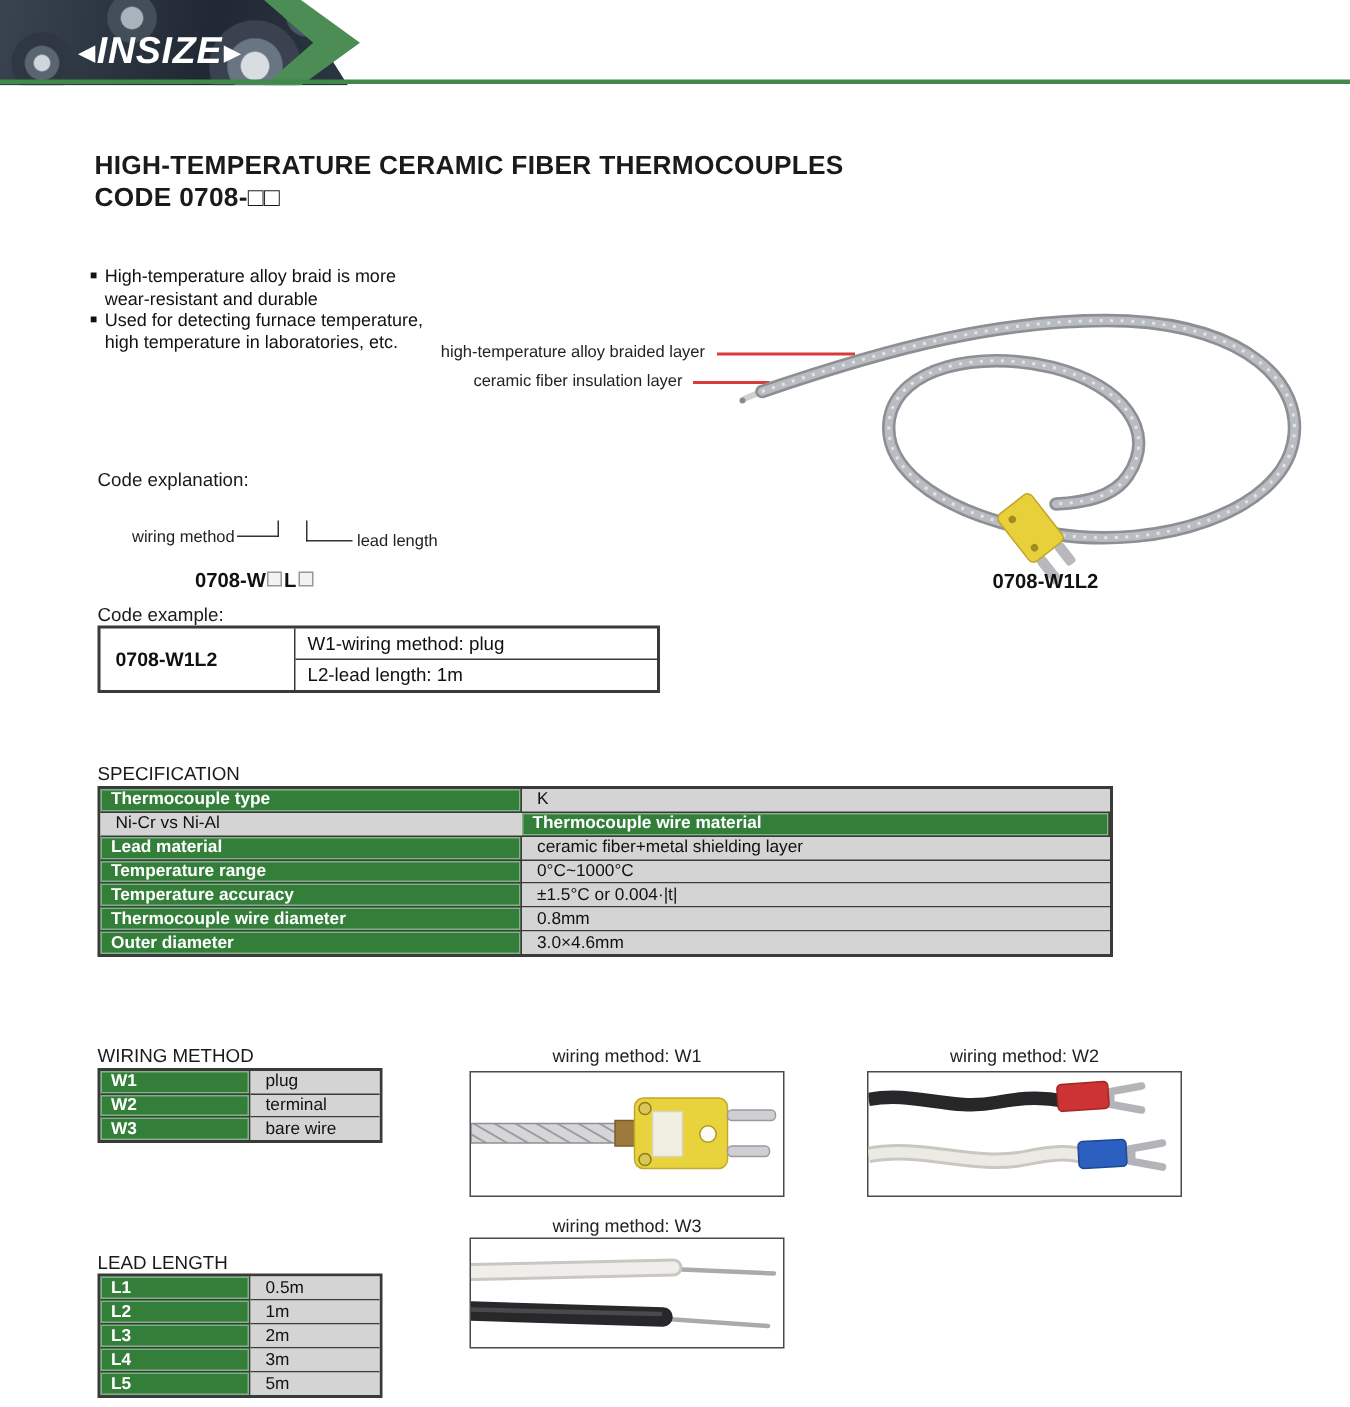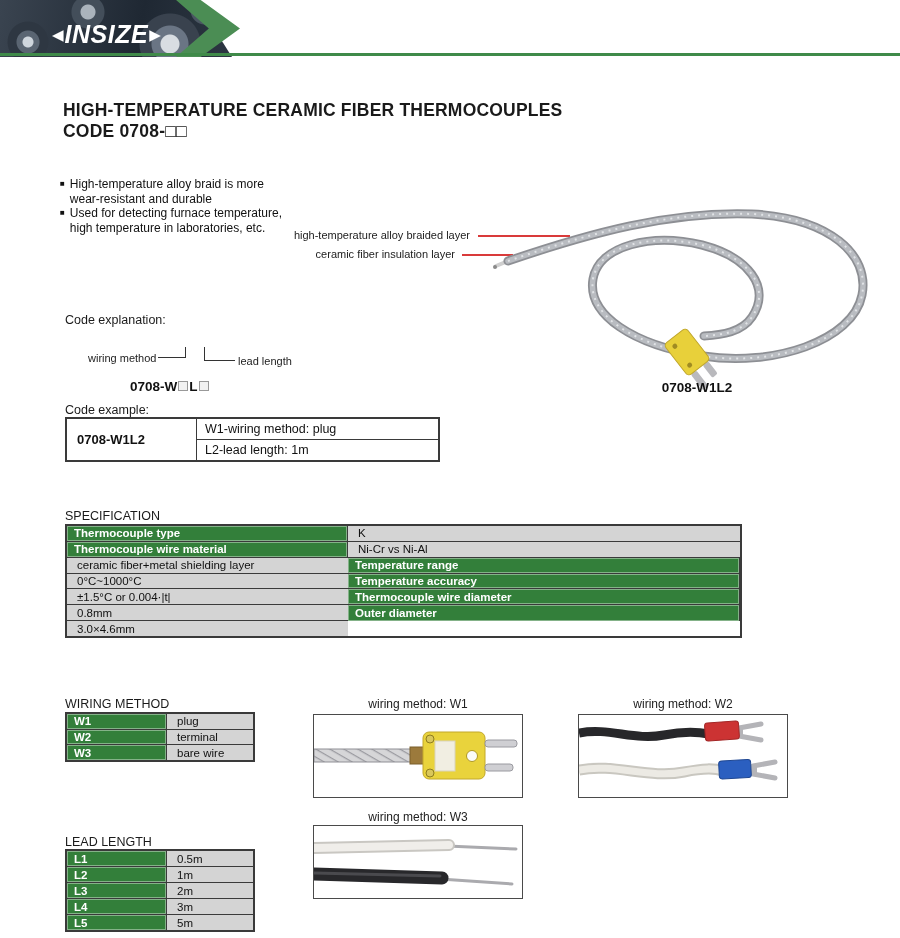--- a/index.html
+++ b/index.html
@@ -158,22 +158,23 @@
     <div class="code-ex-row">
       <span class="bold">L2-</span>
       <span>lead length: 1m</span>
     </div>
   </div>
 
   <div class="sec-heading" style="left:65px;top:509px;">SPECIFICATION</div>
   <div class="gtable spec-table">
     <div class="gcell label">Thermocouple type</div>
     <div class="gcell value">K</div>
+    <div class="gcell value">Ni-Cr vs Ni-Al</div>
     <div class="gcell label">Thermocouple wire material</div>
-    <div class="gcell value">Ni-Cr vs Ni-Al</div>
+    <div class="gcell label">Lead material</div>
     <div class="gcell value">ceramic fiber+metal shielding layer</div>
     <div class="gcell label">Temperature range</div>
     <div class="gcell value">0°C~1000°C</div>
     <div class="gcell label">Temperature accuracy</div>
     <div class="gcell value">±1.5°C or 0.004·|t|</div>
     <div class="gcell label">Thermocouple wire diameter</div>
     <div class="gcell value">0.8mm</div>
     <div class="gcell label last">Outer diameter</div>
     <div class="gcell value last">3.0×4.6mm</div>
   </div>

